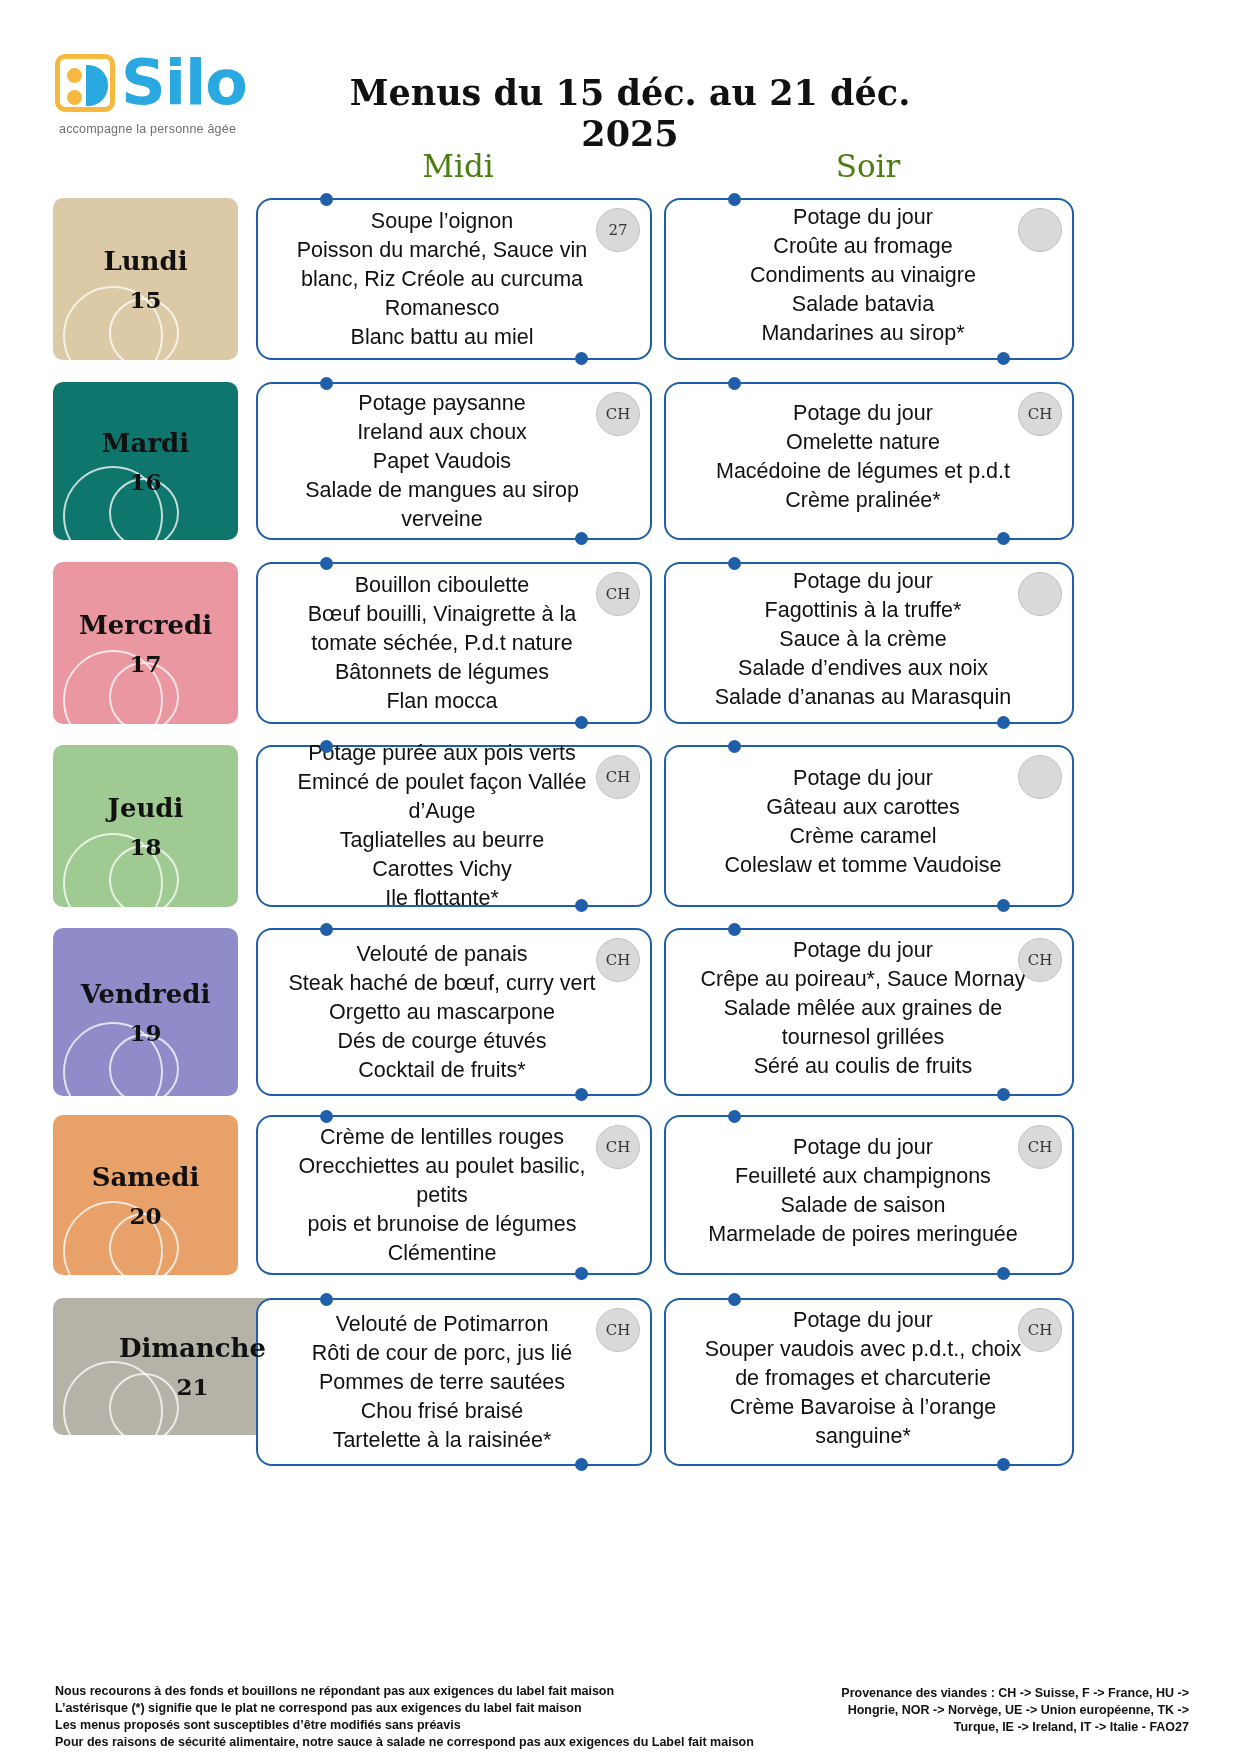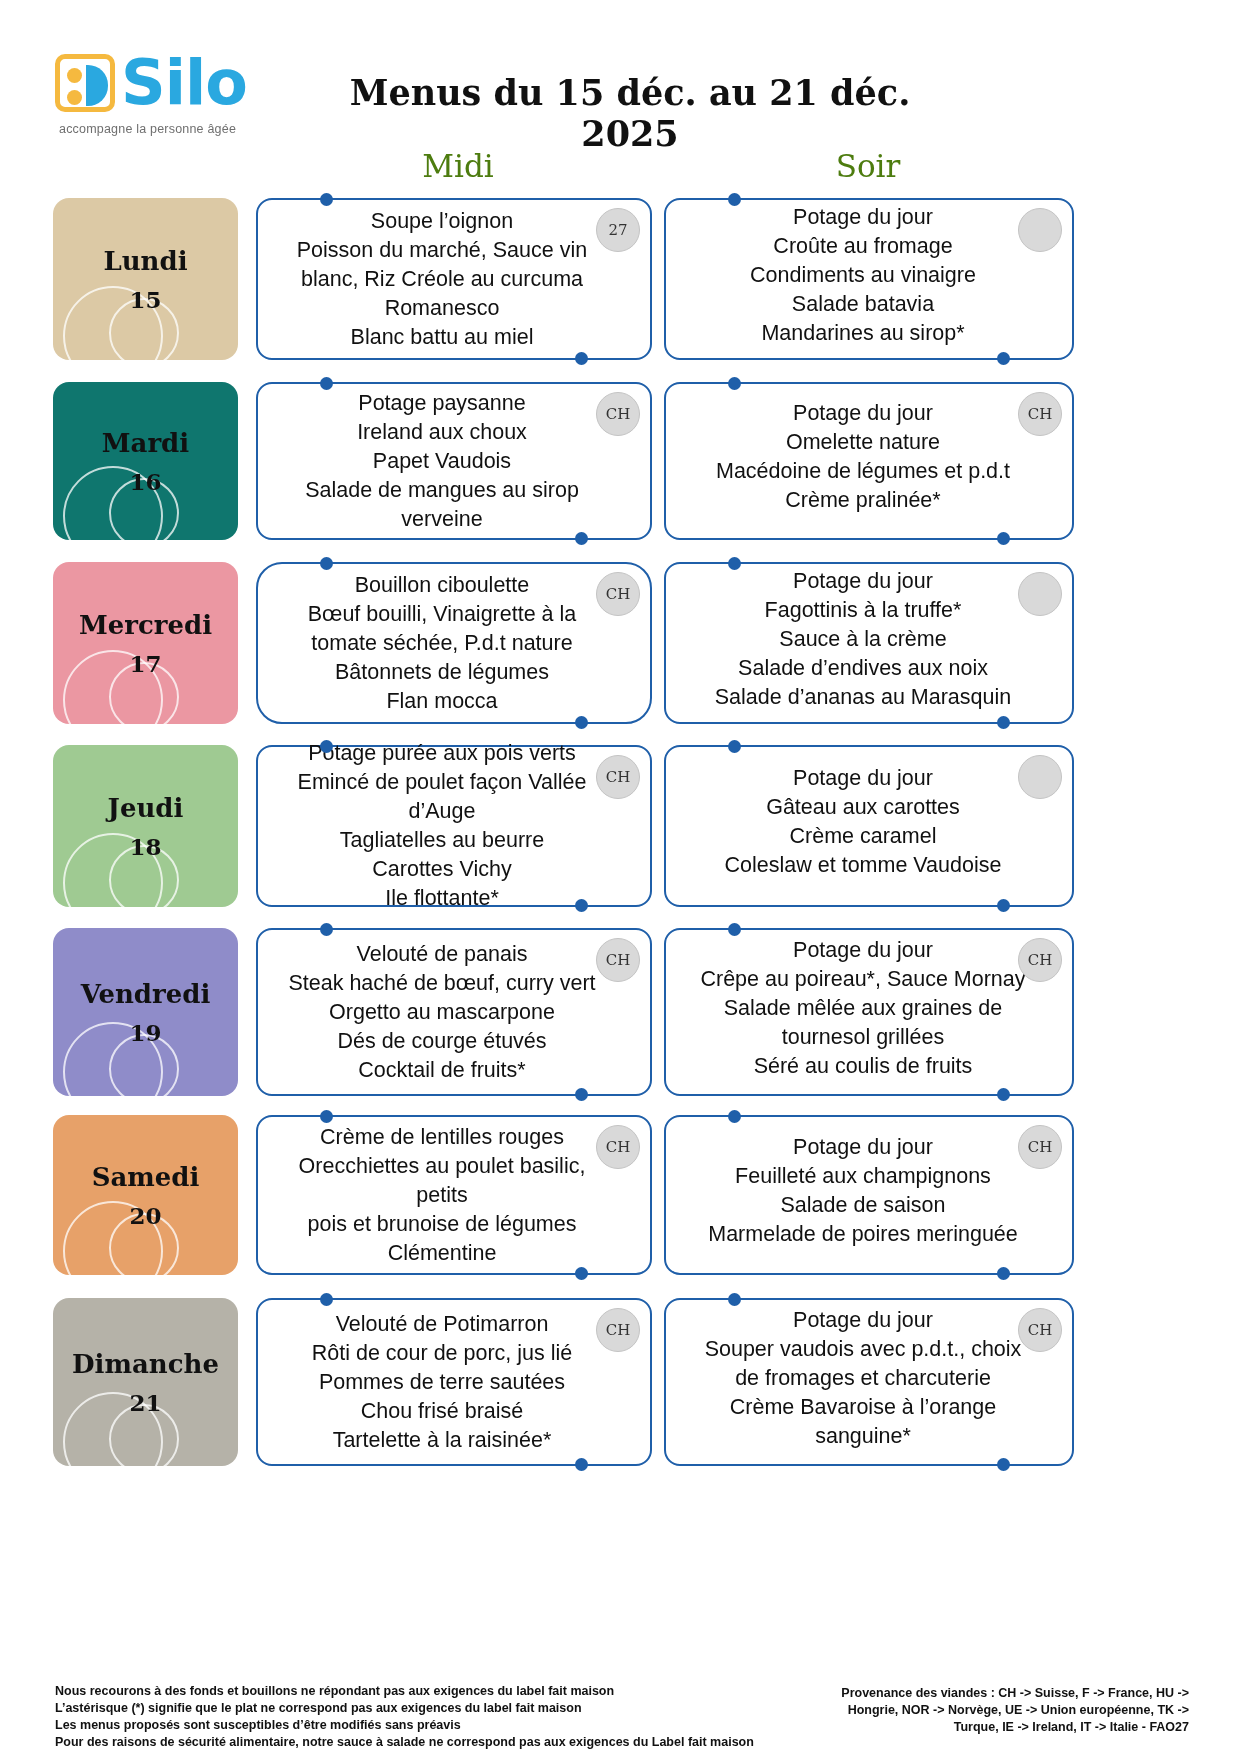--- a/index.html
+++ b/index.html
@@ -37,21 +37,21 @@
     font-family:"DejaVu Serif", serif;font-weight:700;font-size:17px;line-height:20px;letter-spacing:1px;}
   .fm-url{position:absolute;left:0;top:92px;width:104px;text-align:center;color:#fff;font-size:7.5px;}
 
   .colhead{position:absolute;top:148px;font-family:"DejaVu Serif", serif;font-size:31px;color:#4d7c0f;}
   .colhead.midi{left:258px;width:400px;text-align:center;}
   .colhead.soir{left:668px;width:400px;text-align:center;}
 
   
   .row{position:absolute;left:0;width:1241px;}
   .daycard{
-    position:absolute;left:53px;width:185px;border-radius:16px;overflow:hidden;
+    position:absolute;left:53px;width:185px;border-radius:10px;overflow:hidden;
     display:flex;flex-direction:column;align-items:center;justify-content:center;
   }
   .daycard .circ{position:absolute;border:2px solid rgba(255,255,255,.75);border-radius:50%;}
   .daycard .c1{width:96px;height:96px;left:10px;bottom:-26px;}
   .daycard .c2{width:66px;height:66px;left:56px;bottom:-8px;}
   .dayname{font-family:"DejaVu Serif", serif;font-weight:700;font-size:26px;color:#111;position:relative;z-index:2;}
   .daynum{font-family:"DejaVu Serif", serif;font-weight:700;font-size:23px;color:#111;margin-top:10px;position:relative;z-index:2;}
 
   .menubox{
     position:absolute;border:2.5px solid #1f5fa9;border-radius:16px;background:#fff;
@@ -165,21 +165,21 @@
           <div class="dot br"></div>
         </div>
       </div>
       <div class="row" style="top: 562px; height: 162px;">
         <div class="daycard" style="top: 0px; height: 162px; background: rgb(235, 151, 162);">
           <div class="circ c1"></div>
           <div class="circ c2"></div>
           <div class="dayname">Mercredi</div>
           <div class="daynum">17</div>
         </div>
-        <div class="menubox" style="top: 0px; height: 162px; left: 256px; width: 396px; border-radius: 26px;">
+        <div class="menubox" style="top: 0px; height: 162px; left: 256px; width: 396px;">
           <div>
             <span class="mline">Bouillon ciboulette</span>
             <span class="mline">Bœuf bouilli, Vinaigrette à la</span>
             <span class="mline">tomate séchée, P.d.t nature</span>
             <span class="mline">Bâtonnets de légumes</span>
             <span class="mline">Flan mocca</span>
           </div>
           <div class="badge">CH</div>
           <div class="dot tl"></div>
           <div class="dot br"></div>
@@ -284,21 +284,21 @@
             <span class="mline">Feuilleté aux champignons</span>
             <span class="mline">Salade de saison</span>
             <span class="mline">Marmelade de poires meringuée</span>
           </div>
           <div class="badge">CH</div>
           <div class="dot tl"></div>
           <div class="dot br"></div>
         </div>
       </div>
       <div class="row" style="top: 1298px; height: 168px;">
-        <div class="daycard" style="top: 0px; height: 168px; background: rgb(181, 178, 168);">
+        <div class="daycard" style="top: 0px; height: 137px; background: rgb(181, 178, 168); padding-left: 47px;">
           <div class="circ c1"></div>
           <div class="circ c2"></div>
           <div class="dayname">Dimanche</div>
           <div class="daynum">21</div>
         </div>
         <div class="menubox" style="top: 0px; height: 168px; left: 256px; width: 396px;">
           <div>
             <span class="mline">Velouté de Potimarron</span>
             <span class="mline">Rôti de cour de porc, jus lié</span>
             <span class="mline">Pommes de terre sautées</span>

